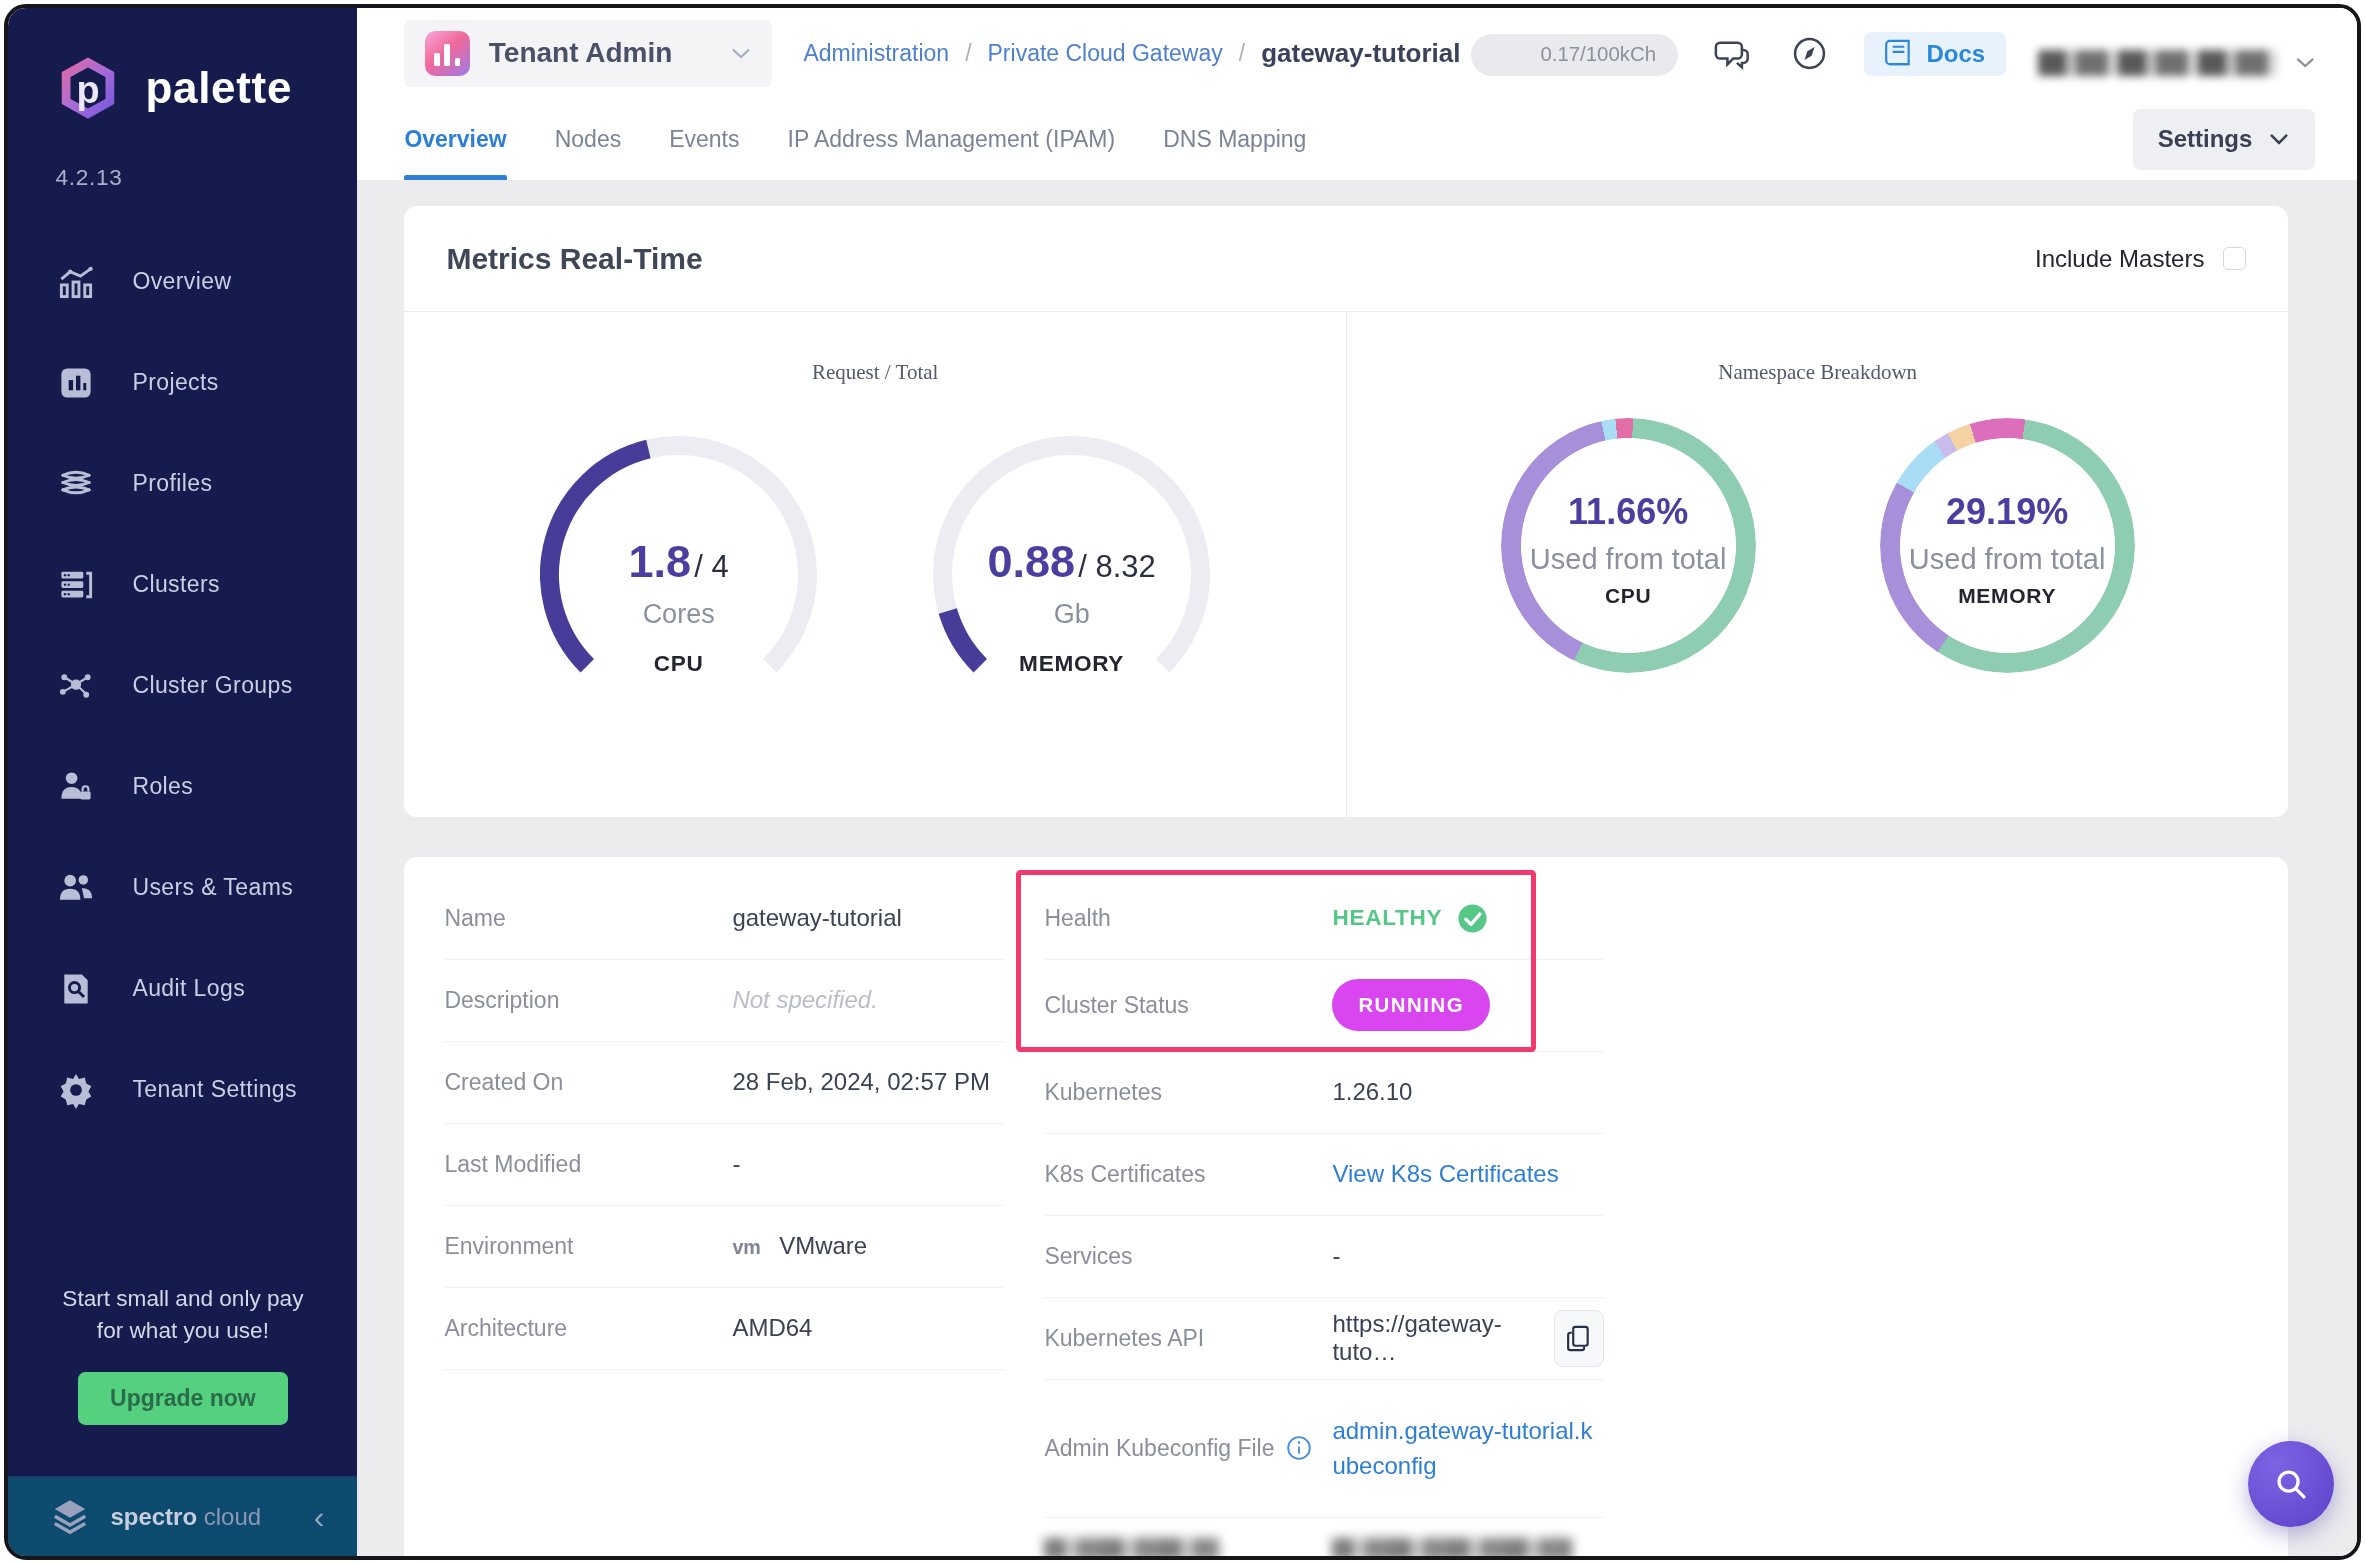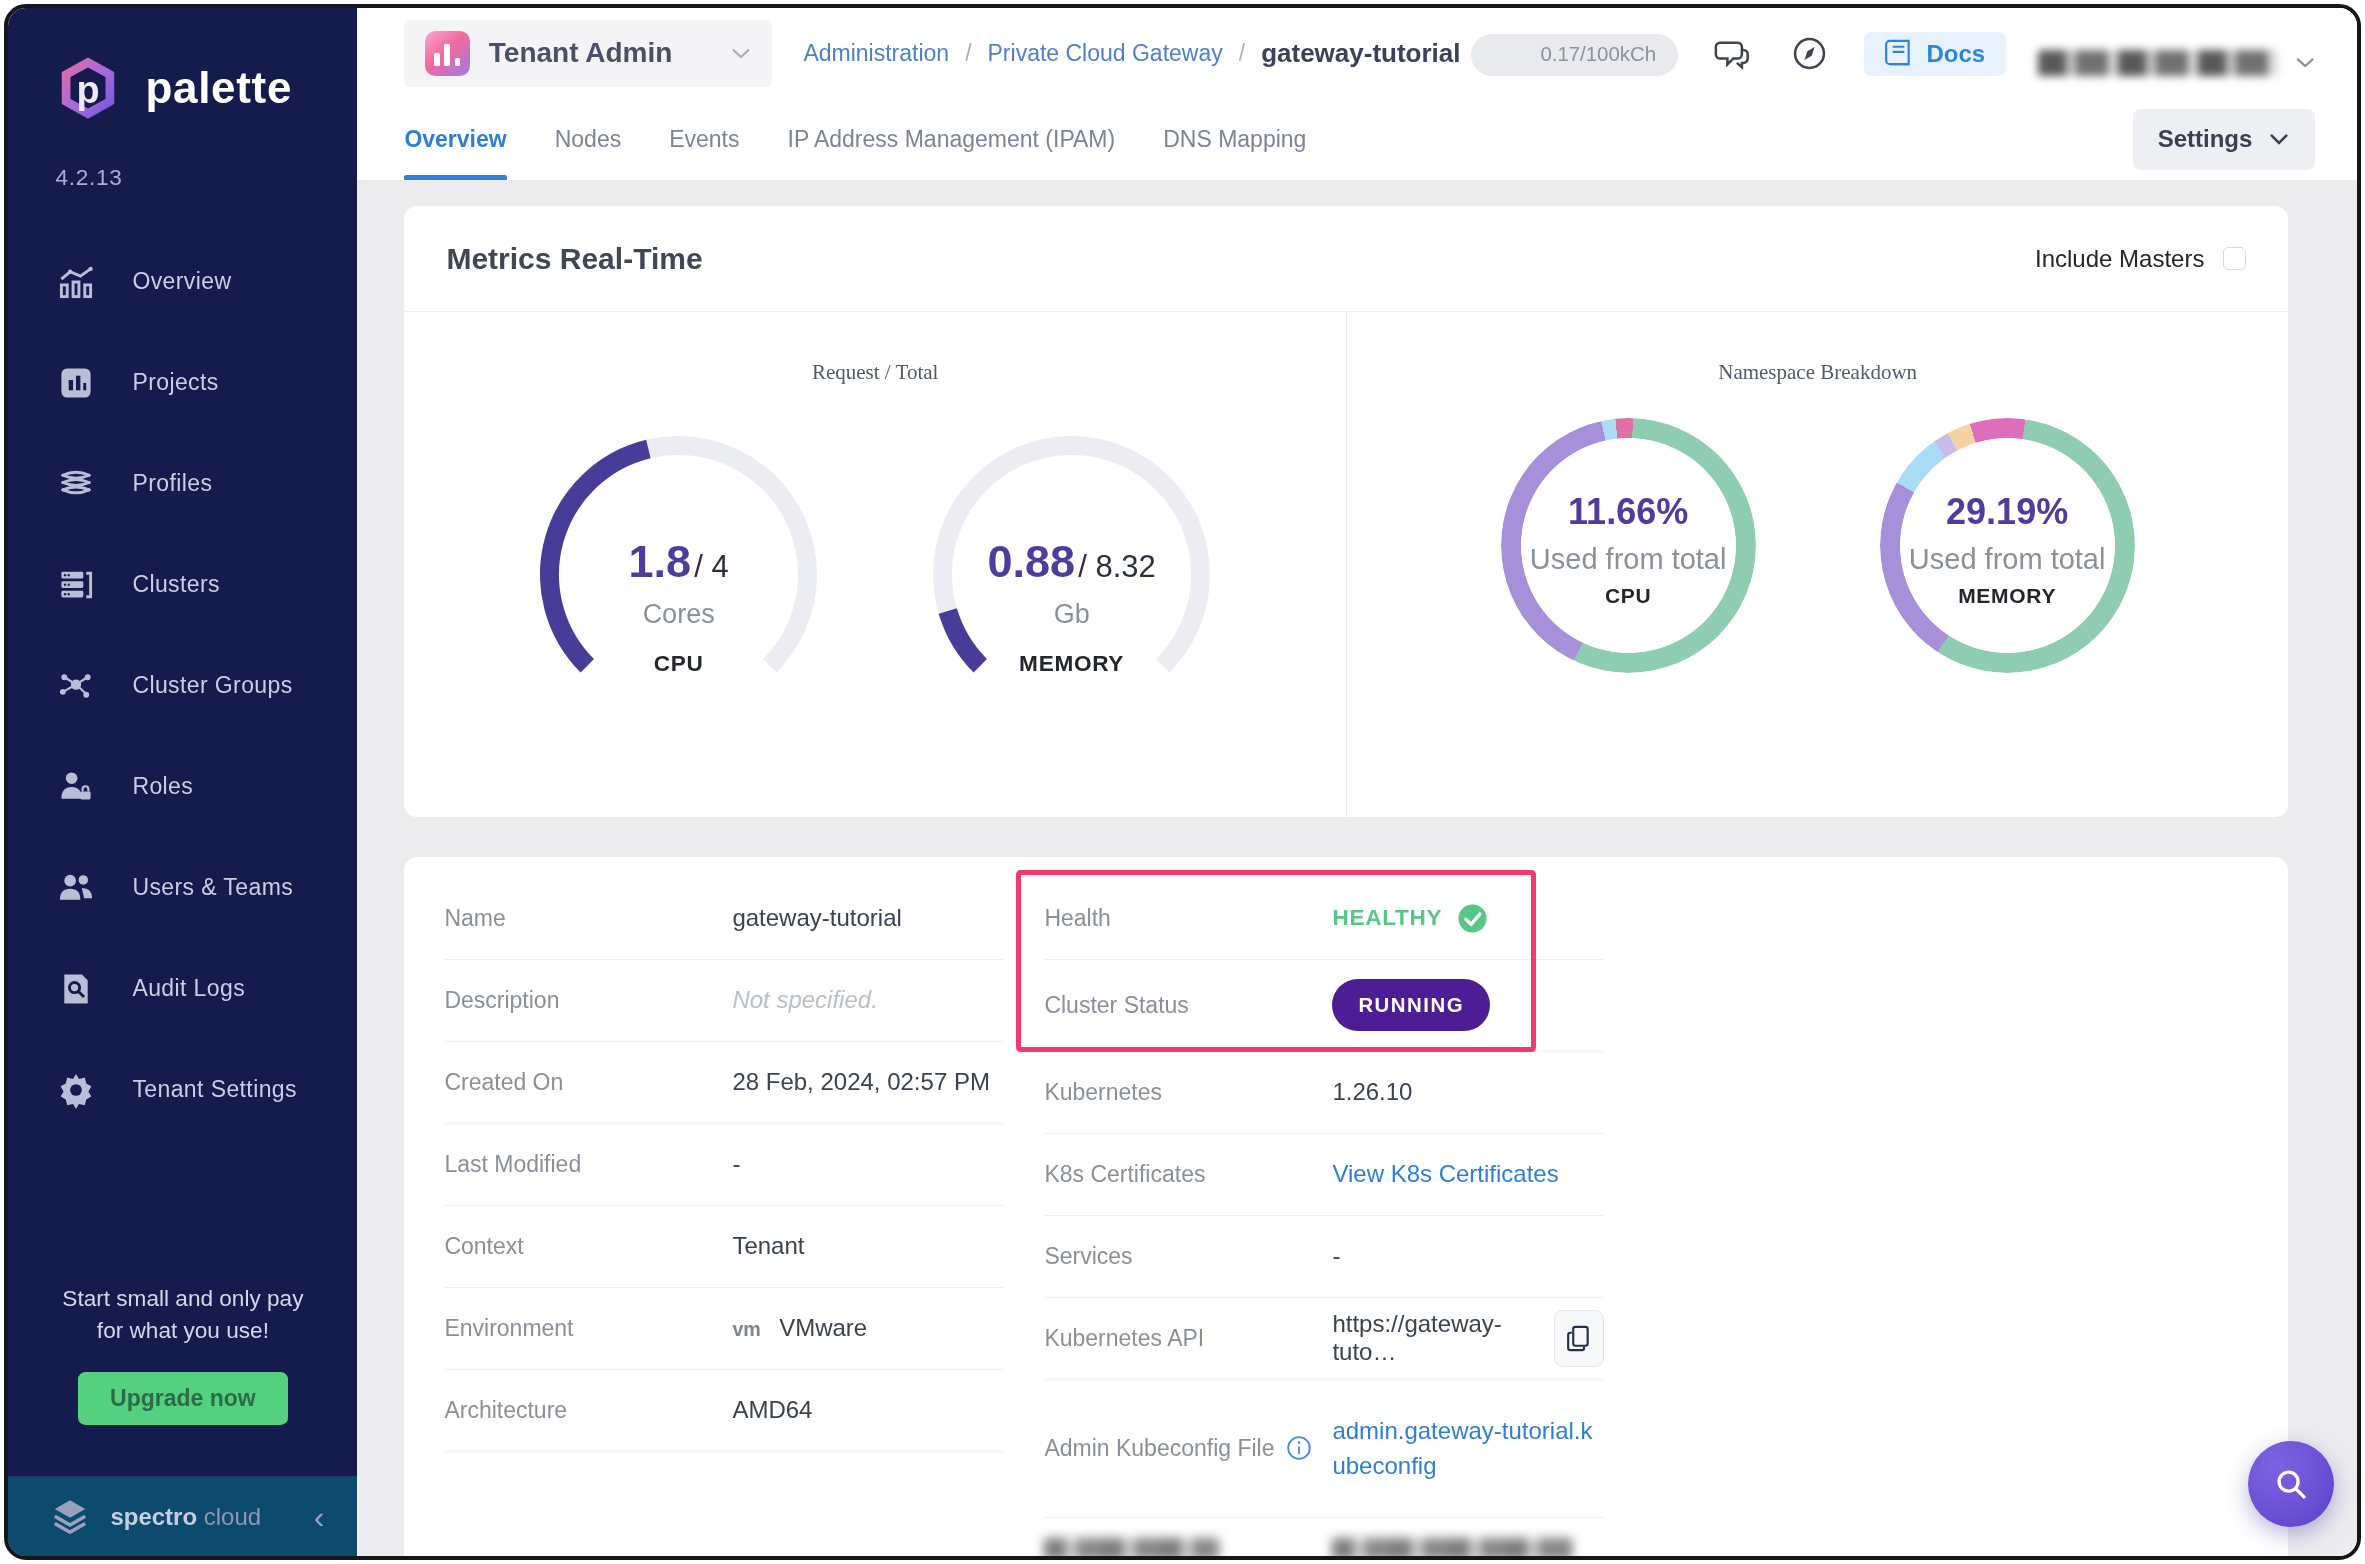--- a/index.html
+++ b/index.html
@@ -121,21 +121,21 @@
   .row-label{ flex:0 0 288px; font-size:23px; color:#8A8F9B; display:flex; align-items:center; gap:11.6px;}
   .row-value{ flex:1; font-size:24px; color:#3A4254; }
   .row-value.muted{ color:#B9BEC9; font-style:italic; }
   .row-value.link{ color:#2E7FD4; cursor:pointer; }
   .vm-ic{ font-size:19.7px; font-weight:700; color:#7E8494; margin-right:11.6px; filter:blur(0.4px); }
   .hl-wrap{ position:relative; }
   .hl-box{ position:absolute; left:-28px; top:-7.3px; width:520px; height:182px; border:5.8px solid #F1386F; border-radius:4.4px; pointer-events:none; }
   .health-val{ display:flex; align-items:center; gap:14.6px; }
   .health-txt{ color:#57C787; font-weight:700; font-size:22.6px; letter-spacing:0.7px; }
   .status-pill{
-    display:inline-block; background:#4c1d95; color:#fff; font-weight:700; font-size:20.4px;
+    display:inline-block; background:#d946ef; color:#fff; font-weight:700; font-size:20.4px;
     letter-spacing:1.5px; padding:14.6px 26px; border-radius:29px; cursor:default;
   }
   .row.tall{ height:138px; }
   .api-val{ display:flex; align-items:center; gap:17.5px; }
   .copy-btn{ width:57px; height:57px; border:1.5px solid #E3E5EA; border-radius:8.7px; background:#F7F8F9; display:flex; align-items:center; justify-content:center; cursor:pointer; }
   .kube-link{ width:240px; line-height:35px; word-break:break-all; }
   .partial-row{ height:63px; display:flex; align-items:center; }
   .blurb{ height:22px; border-radius:2.9px; filter:blur(5.1px); opacity:.8;
     background:repeating-linear-gradient(90deg,#5a5a5a 0 22px,#cfcfcf 22px 32px,#6a6a6a 32px 58px); }
   
@@ -452,24 +452,20 @@
             </div>
             <div class="row">
               <div class="row-label">Created On</div>
               <div class="row-value">28 Feb, 2024, 02:57 PM</div>
             </div>
             <div class="row">
               <div class="row-label">Last Modified</div>
               <div class="row-value">-</div>
             </div>
             <div class="row">
-              <div class="row-label">Context</div>
-              <div class="row-value">Tenant</div>
-            </div>
-            <div class="row">
               <div class="row-label">Environment</div>
               <div class="row-value">
                 <span class="vm-ic">vm</span>
                 <span>VMware</span>
               </div>
             </div>
             <div class="row">
               <div class="row-label">Architecture</div>
               <div class="row-value">AMD64</div>
             </div>

